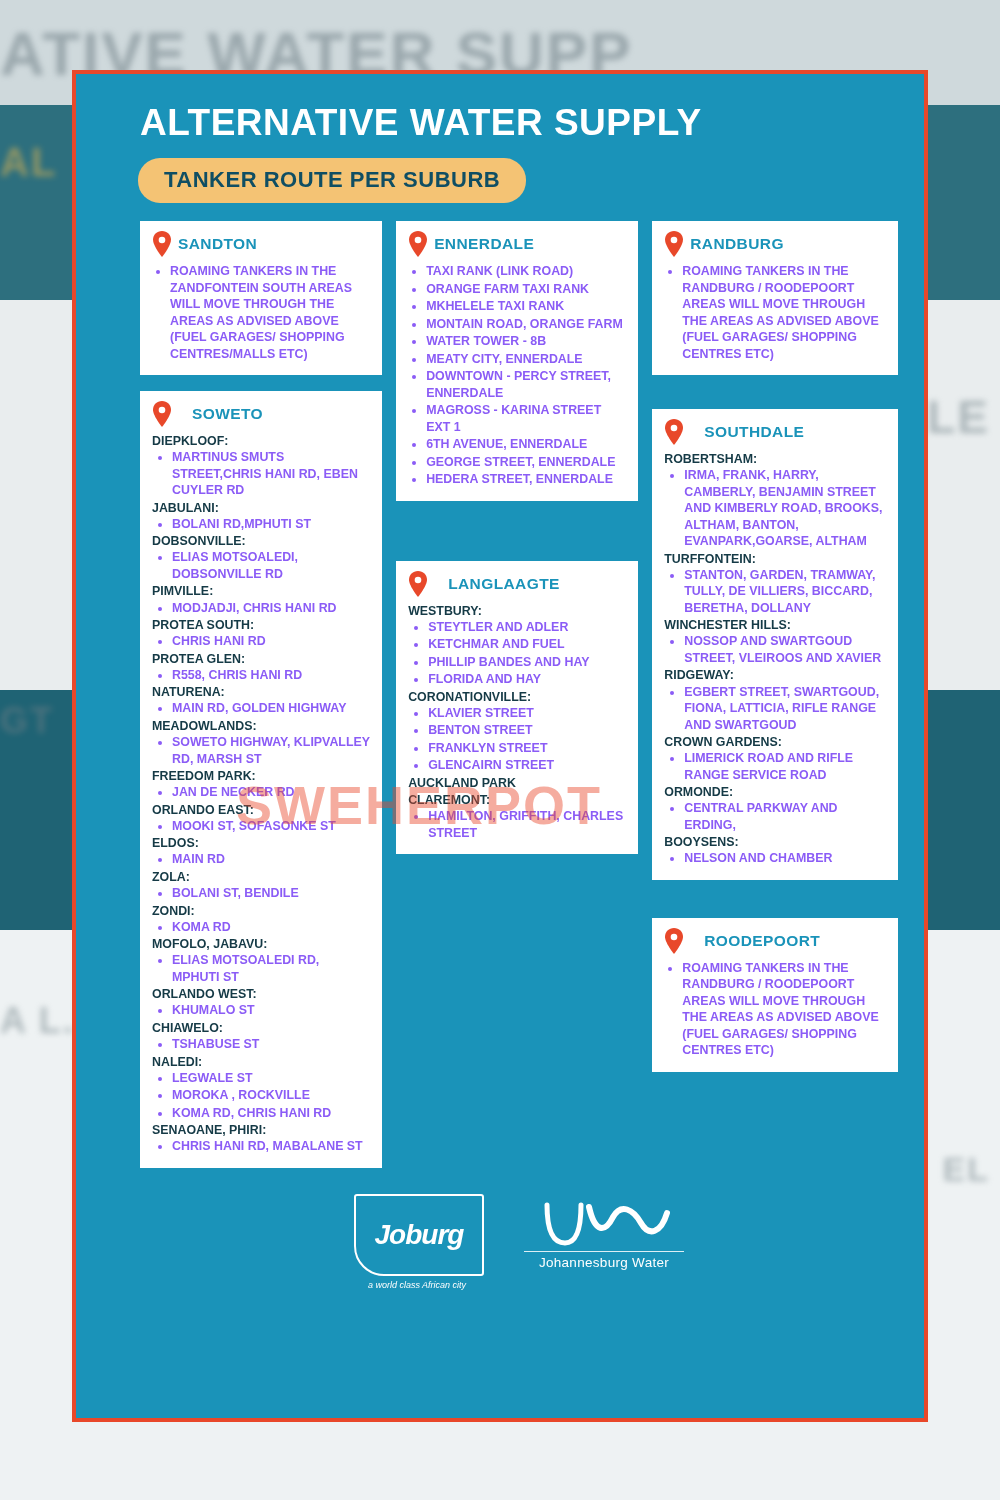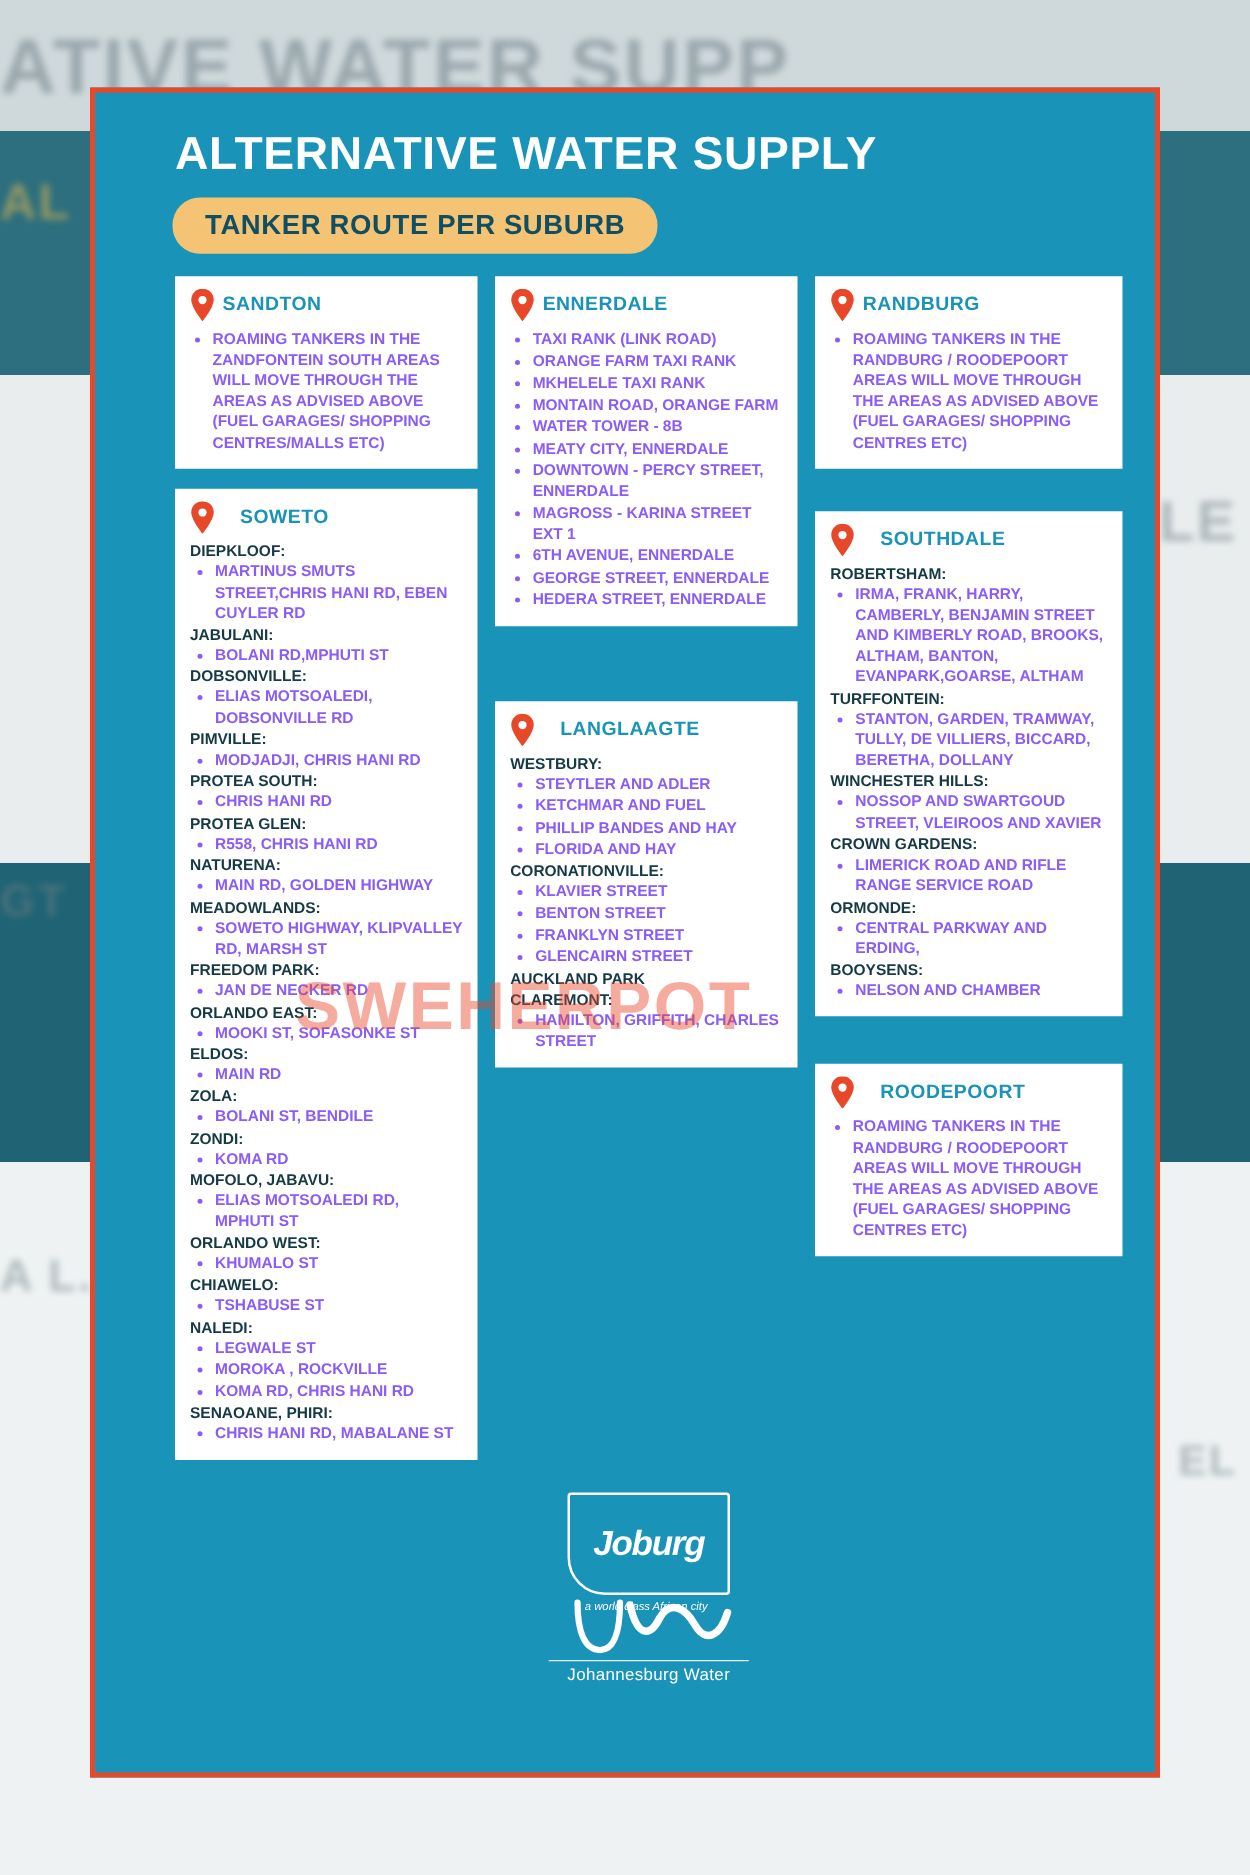--- a/index.html
+++ b/index.html
@@ -128,23 +128,23 @@
     font-weight: bold;
     margin: 1px 0 0 0;
     line-height: 1.3;
   }
   .grp ul.bullets { padding-left: 20px; }
 
   .footer {
     display: flex;
     align-items: center;
     justify-content: center;
+    gap: 40px;
     margin-top: 26px;
     padding-bottom: 16px;
-    flex-direction: column;
   }
   .joburg-logo {
     width: 126px;
     height: 78px;
     border: 2px solid #ffffff;
     border-radius: 3px 3px 3px 30px;
     display: flex;
     align-items: center;
     justify-content: center;
     position: relative;
@@ -457,20 +457,26 @@
                 <li>STANTON, GARDEN, TRAMWAY, TULLY, DE VILLIERS, BICCARD, BERETHA, DOLLANY</li>
               </ul>
           </div>
           <div class="grp">
             <div class="grp-label">WINCHESTER HILLS:</div>
             <ul class="bullets">
                 <li>NOSSOP AND SWARTGOUD STREET, VLEIROOS AND XAVIER</li>
               </ul>
           </div>
           <div class="grp">
+            <div class="grp-label">RIDGEWAY:</div>
+            <ul class="bullets">
+                <li>EGBERT STREET, SWARTGOUD, FIONA, LATTICIA, RIFLE RANGE AND SWARTGOUD</li>
+              </ul>
+          </div>
+          <div class="grp">
             <div class="grp-label">CROWN GARDENS:</div>
             <ul class="bullets">
                 <li>LIMERICK ROAD AND RIFLE RANGE SERVICE ROAD</li>
               </ul>
           </div>
           <div class="grp">
             <div class="grp-label">ORMONDE:</div>
             <ul class="bullets">
                 <li>CENTRAL PARKWAY AND ERDING,</li>
               </ul>

